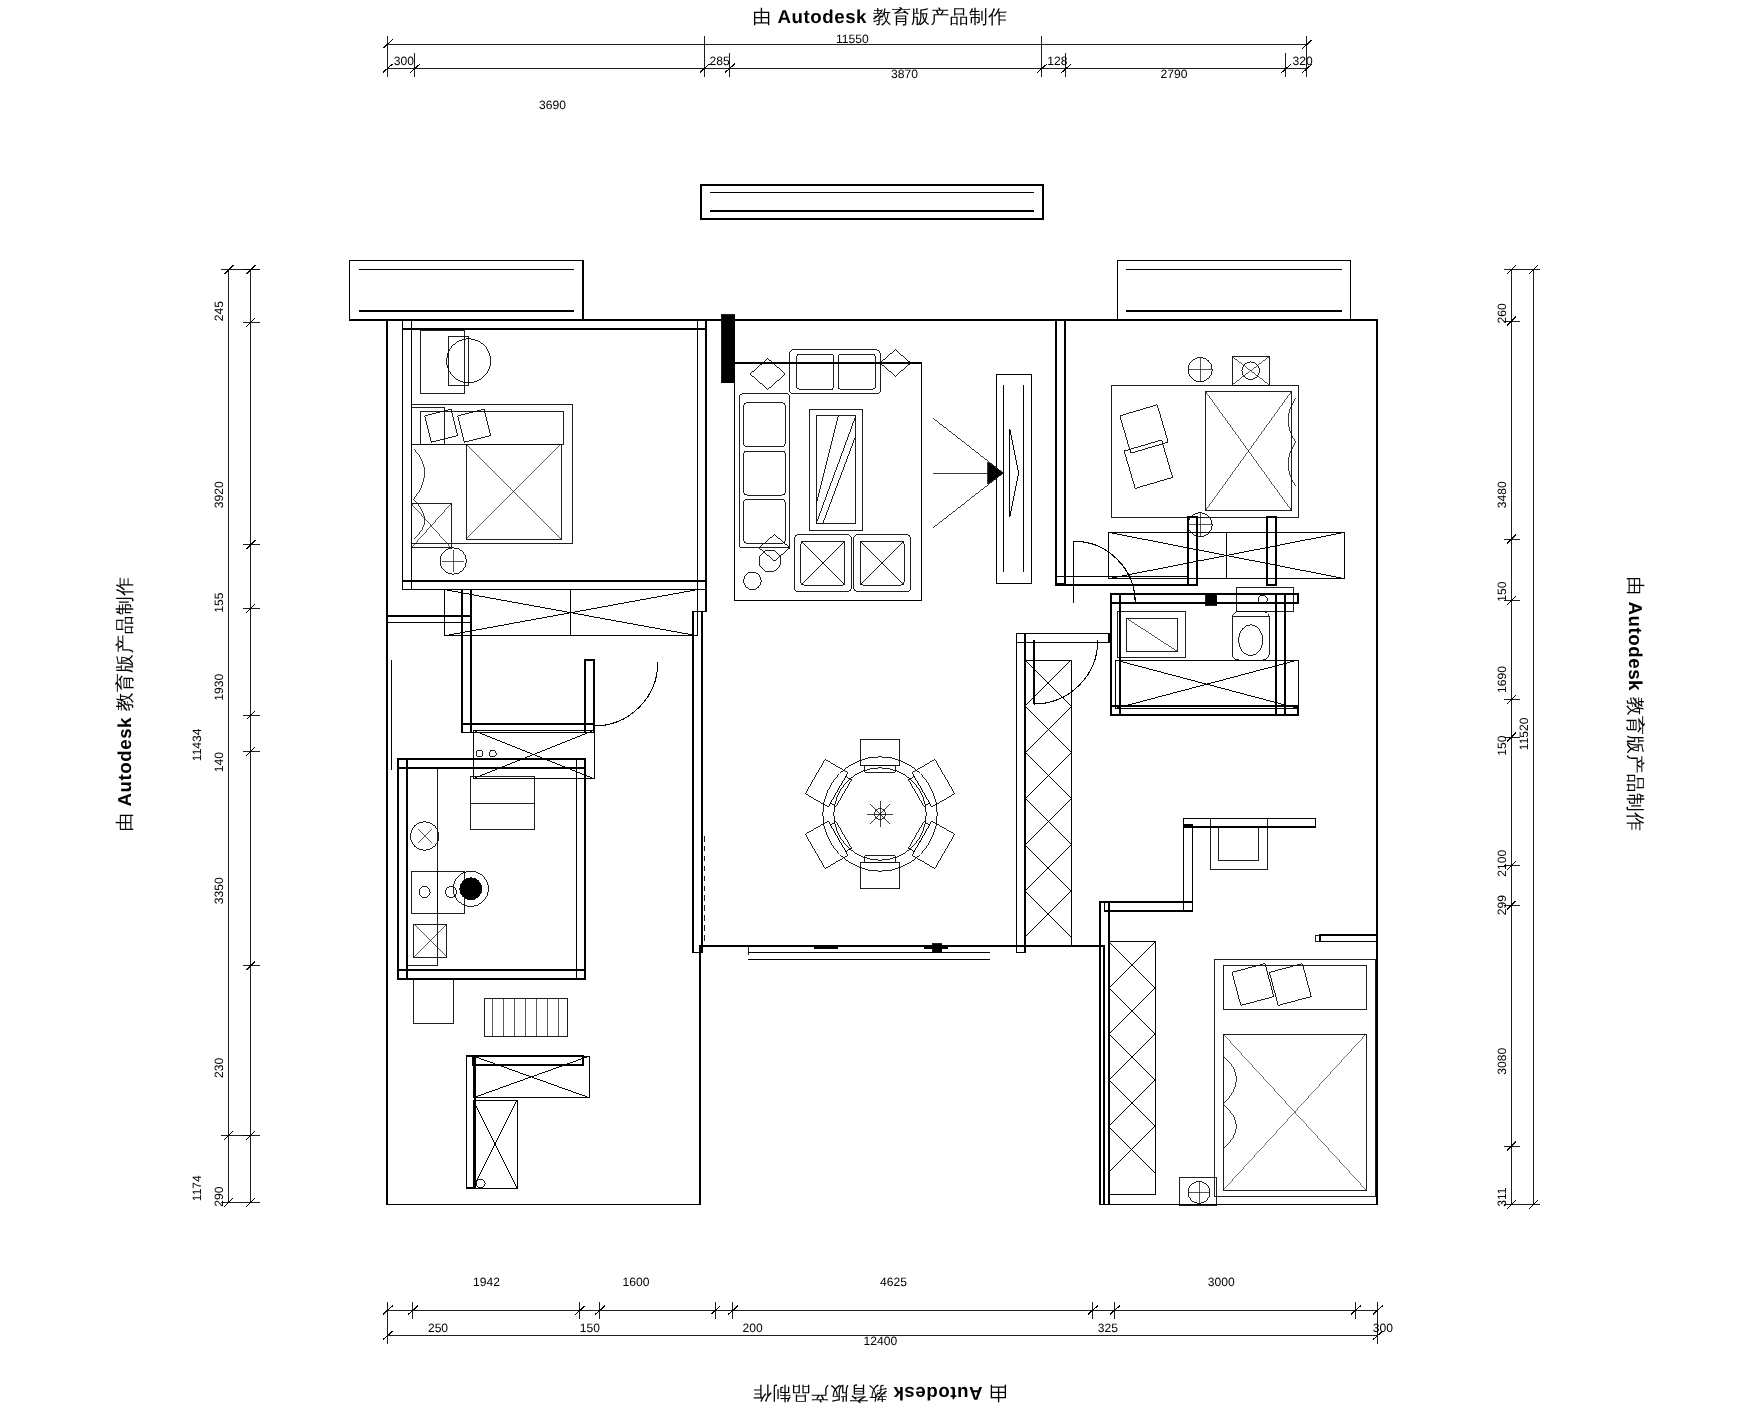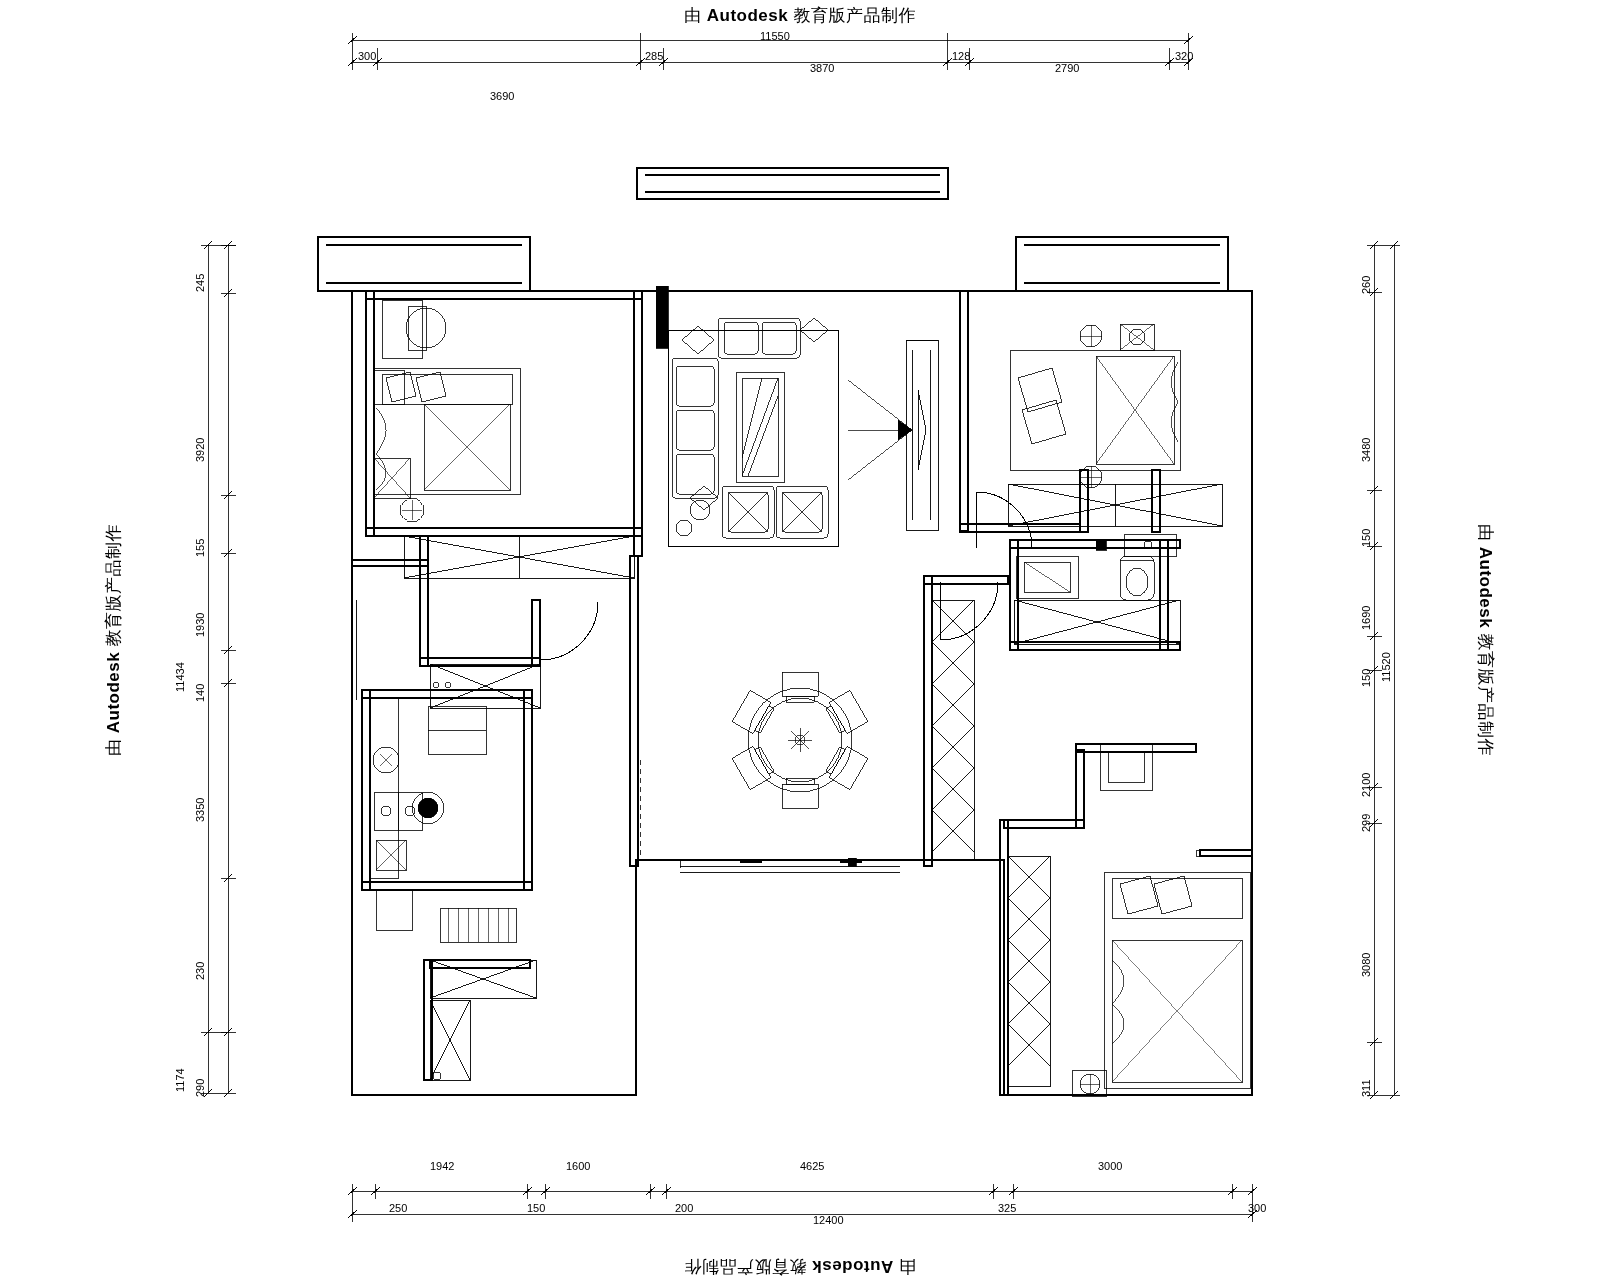--- a/index.html
+++ b/index.html
@@ -572,21 +572,21 @@
 
   <div class="dimtext" style="left:430px; top:1160px;">1942</div>
   <div class="dimtext" style="left:566px; top:1160px;">1600</div>
   <div class="dimtext" style="left:800px; top:1160px;">4625</div>
   <div class="dimtext" style="left:1098px; top:1160px;">3000</div>
   <div class="dimtext" style="left:357px; top:1202px;margin-left:32px;">250</div>
   <div class="dimtext" style="left:527px; top:1202px;">150</div>
   <div class="dimtext" style="left:653px; top:1202px;margin-left:22px;">200</div>
   <div class="dimtext" style="left:998px; top:1202px;text-align:right;">325</div>
   <div class="dimtext" style="left:1248px; top:1202px;">300</div>
-  <div class="dimtext" style="left:785px; top:1214px;margin-left:28px;">12400</div>
+  <div class="dimtext" style="left:785px; top:1214px;">12400</div>
 
   <div class="dimtext vert" style="left:206px; top:280px;">245</div>
   <div class="dimtext vert" style="left:206px; top:450px;">3920</div>
   <div class="dimtext vert" style="left:206px; top:545px;">155</div>
   <div class="dimtext vert" style="left:206px; top:625px;">1930</div>
   <div class="dimtext vert" style="left:206px; top:690px;">140</div>
   <div class="dimtext vert" style="left:206px; top:810px;">3350</div>
   <div class="dimtext vert" style="left:206px; top:968px;">230</div>
   <div class="dimtext vert" style="left:206px; top:1085px;">290</div>
   <div class="dimtext vert" style="left:186px; top:680px;">11434</div>

